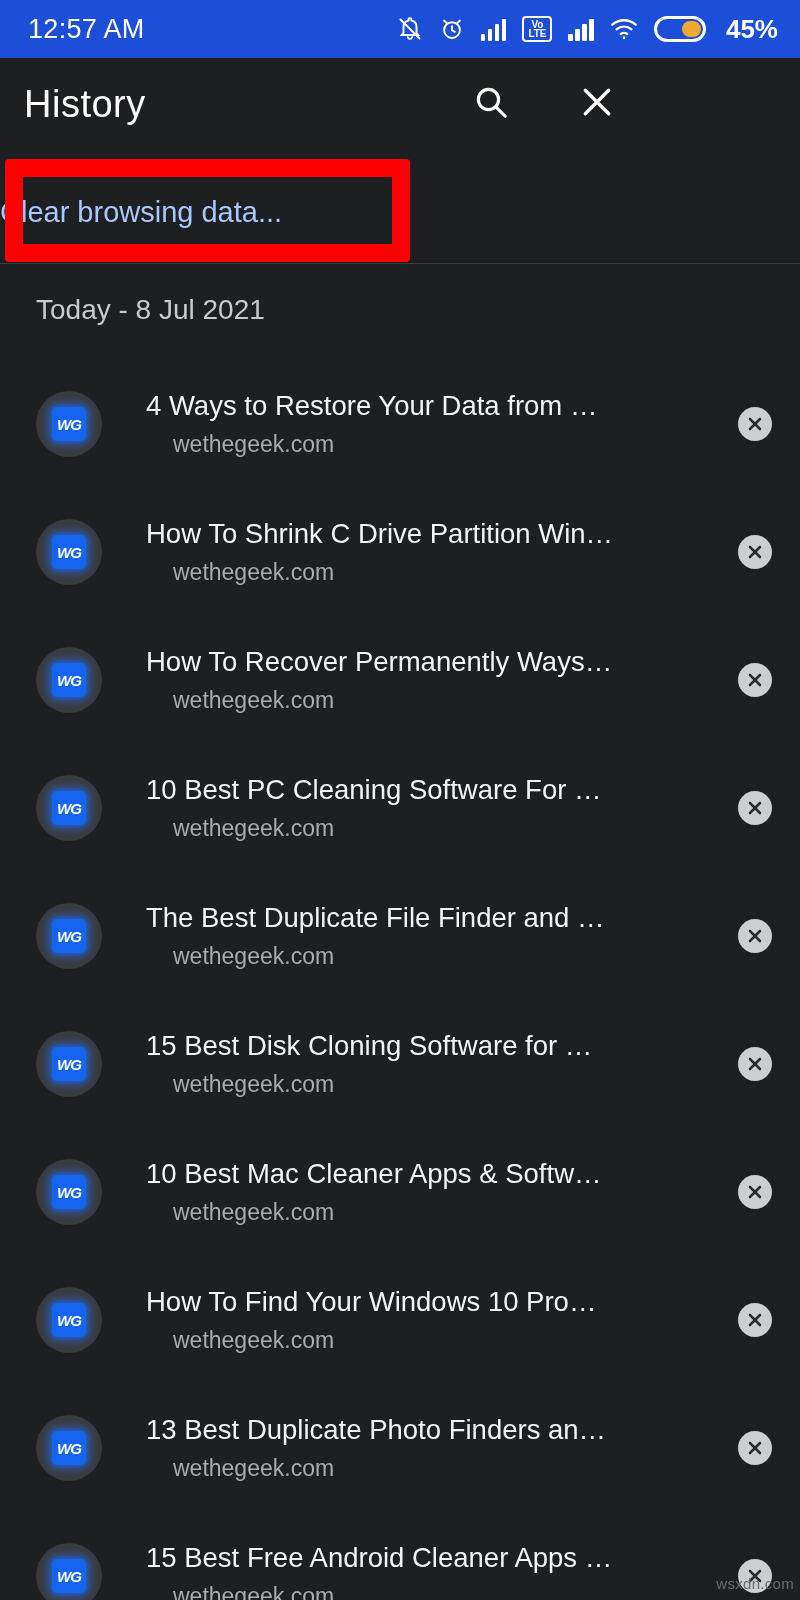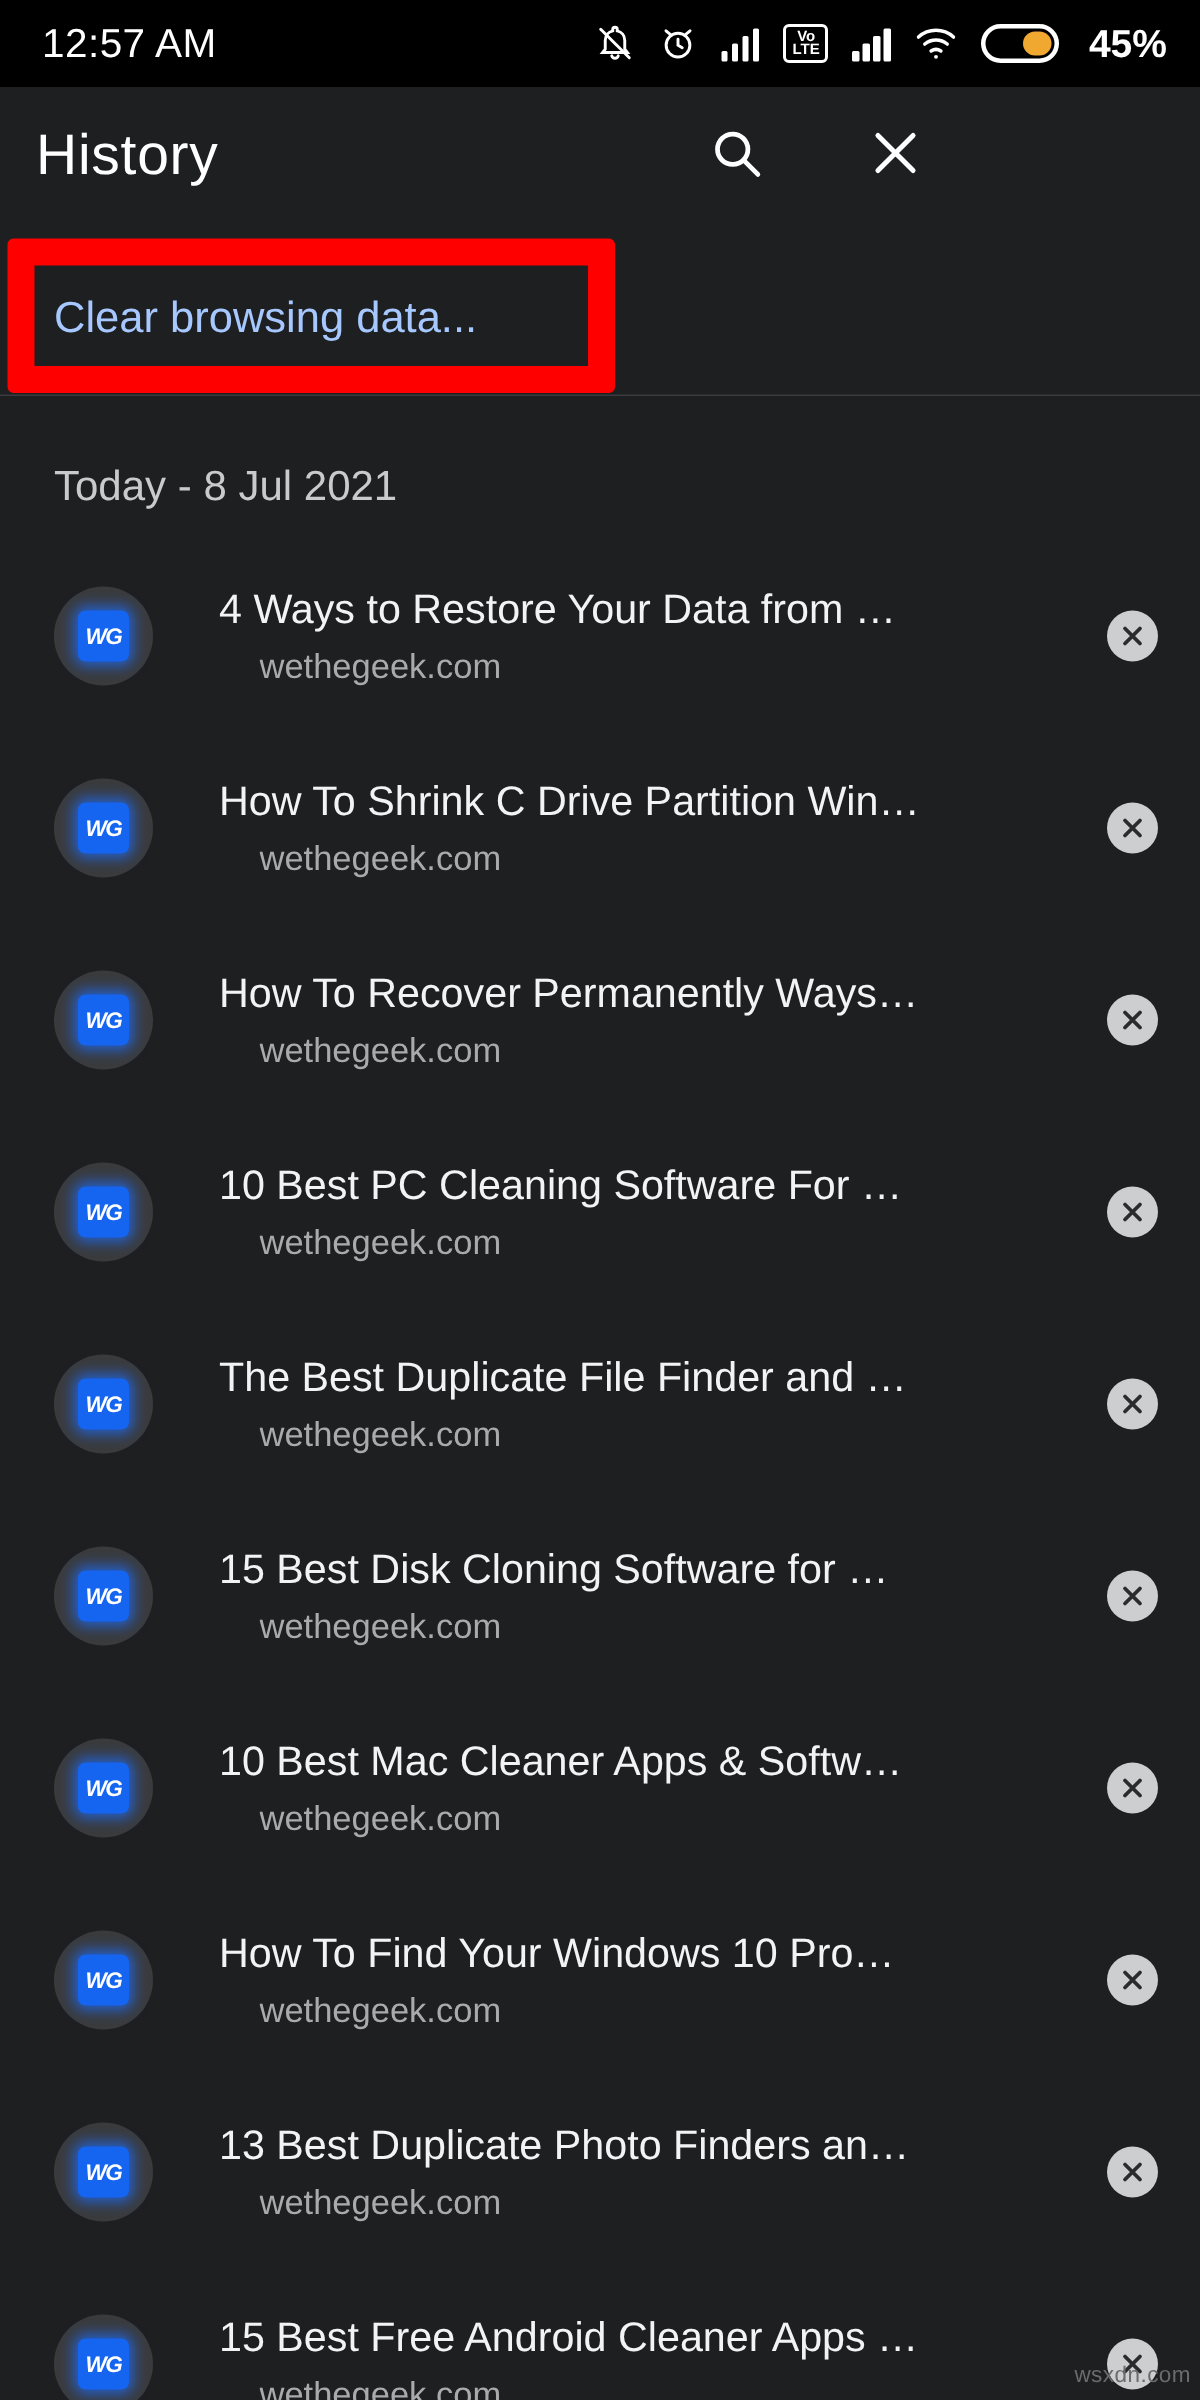--- a/index.html
+++ b/index.html
@@ -7,21 +7,21 @@
     width:800px; height:1600px;
     background:#1c1d1f;
     font-family:"Liberation Sans", sans-serif;
     overflow:hidden;
   }
   #screen { position:relative; width:800px; height:1600px; background:#1e1f21; }
 
   
   .statusbar{
     position:absolute; top:0; left:0; width:800px; height:58px;
-    background:#000000; display:flex; align-items:center;
+    background:#1d4ed8; display:flex; align-items:center;
     padding:0 22px 0 28px;
   }
   .status-time{ color:#fff; font-size:27px; letter-spacing:.3px; }
   .status-icons{ margin-left:auto; display:flex; align-items:center; gap:16px; }
   .sicon{ display:flex; align-items:center; justify-content:center; }
   .bars{ display:flex; align-items:flex-end; gap:2.5px; height:24px; }
   .bars i{ display:block; width:4.5px; background:#fff; border-radius:1px; }
   .bars i:nth-child(1){ height:7px; }
   .bars i:nth-child(2){ height:12px; }
   .bars i:nth-child(3){ height:17px; }
@@ -48,35 +48,35 @@
     position:absolute; top:58px; left:0; width:648px; height:92px;
     display:flex; align-items:center; padding:0 28px 0 24px;
   }
   .app-title{ color:#ffffff; font-size:38px; font-weight:400; letter-spacing:.5px; }
   .appbar-actions{ margin-left:auto; display:flex; align-items:center; gap:60px; }
   .icon-btn{ width:46px; height:46px; display:flex; align-items:center; justify-content:center; cursor:pointer; }
 
   
   .clear-row{
     position:absolute; top:160px; left:0; width:676px; height:104px;
-    display:flex; align-items:center; padding-left:36px;
+    display:flex; align-items:center; 
   }
   .clear-label{ color:#a6c8ff; font-size:29px; }
   .divider{
     position:absolute; top:263px; left:0; width:800px; height:1px;
     background:#3a3b3d;
   }
   .redbox{
     position:absolute; left:5px; top:159px; width:405px; height:103px;
     border:18px solid #fe0000; border-radius:4px; pointer-events:none;
   }
 
   
   .date-header{
-    position:absolute; top:308px; left:36px;
+    position:absolute; top:294px; left:36px;
     color:#c9cacc; font-size:28px;
   }
 
   
   .list{ position:absolute; top:360px; left:0; width:800px; }
   .history-row{
     position:relative; height:128px; display:flex; align-items:center;
     padding:0 28px 0 36px; cursor:pointer;
   }
   .favicon{

